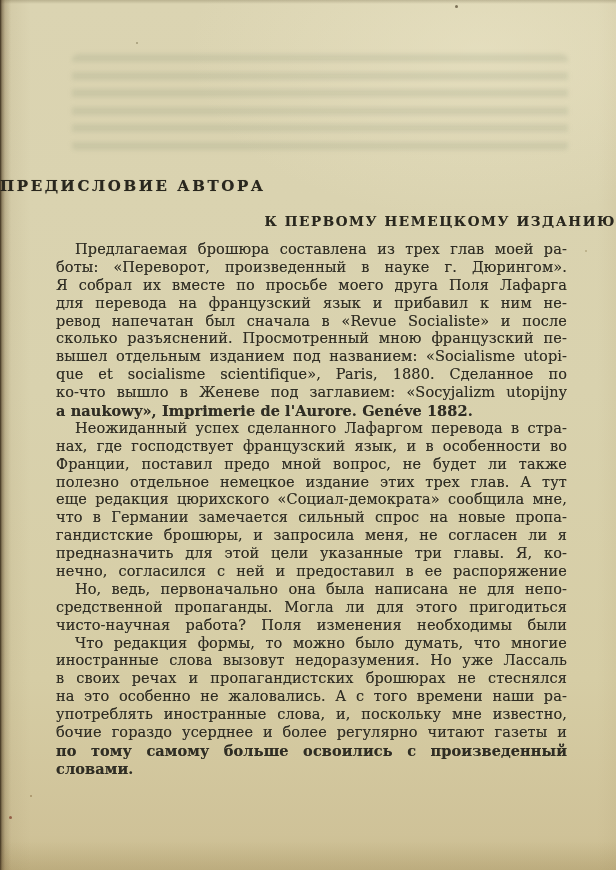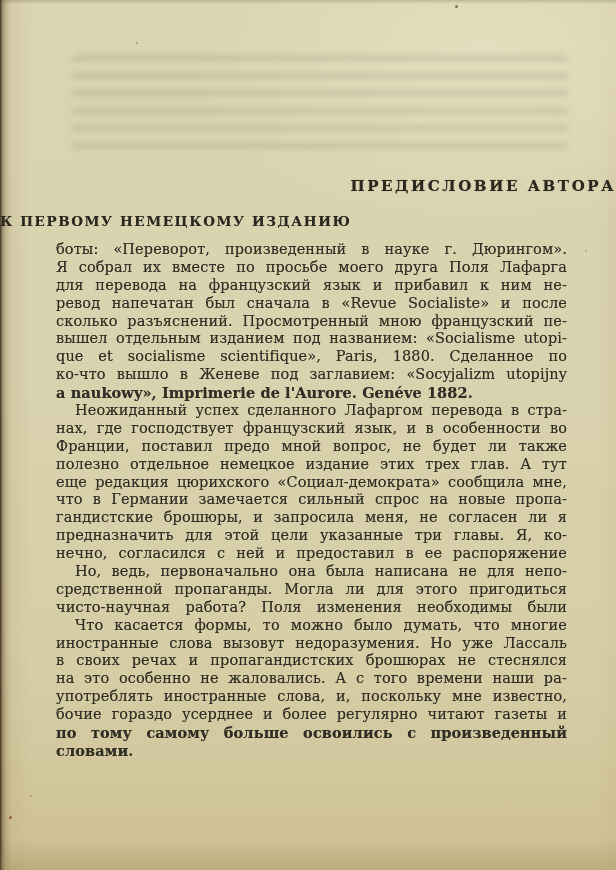--- a/index.html
+++ b/index.html
@@ -38,33 +38,33 @@
     background: repeating-linear-gradient(180deg,
       rgba(124,139,110,0.17) 0px, rgba(124,139,110,0.17) 8px,
       rgba(124,139,110,0) 8px, rgba(124,139,110,0) 17.6px);
     filter: blur(2.2px);
     border-radius: 6px;
   }
   .title {
     position: absolute;
     top: 177px; left: 0; right: 0;
     margin: 0;
-    text-align: right;
+    text-align: left;
     font-size: 15px;
     line-height: 18px;
     font-weight: 700;
     letter-spacing: 2.6px;
     color: var(--title-ink, #29271e);
     text-shadow: 0 0 0.7px rgba(41,39,30,0.55);
   }
   .subtitle {
     position: absolute;
     top: 213px; left: 0; right: 0;
     margin: 0;
-    text-align: left;
+    text-align: right;
     font-size: 13.5px;
     line-height: 16px;
     font-weight: 700;
     letter-spacing: 1.6px;
     color: var(--title-ink, #29271e);
     text-shadow: 0 0 0.6px rgba(41,39,30,0.45);
   }
   .body-text {
     position: absolute;
     left: 56px; top: 241px;
@@ -95,20 +95,21 @@
 
 <div class="sheet">
   <div class="edge-top"></div>
   <div class="edge-left"></div>
   <div class="showthrough"></div>
 
   <h1 class="title">ПРЕДИСЛОВИЕ АВТОРА</h1>
   <h2 class="subtitle">К ПЕРВОМУ НЕМЕЦКОМУ ИЗДАНИЮ</h2>
 
   <div class="body-text" id="body-text">
+      <div class="line indent">Предлагаемая брошюра составлена из трех глав моей ра-</div>
       <div class="line">боты: «Переворот, произведенный в науке г. Дюрингом».</div>
       <div class="line">Я собрал их вместе по просьбе моего друга Поля Лафарга</div>
       <div class="line">для перевода на французский язык и прибавил к ним не-</div>
       <div class="line">ревод напечатан был сначала в «Revue Socialiste» и после</div>
       <div class="line">сколько разъяснений. Просмотренный мною французский пе-</div>
       <div class="line">вышел отдельным изданием под названием: «Socialisme utopi-</div>
       <div class="line">que et socialisme scientifique», Paris, 1880. Сделанное по</div>
       <div class="line">ко-что вышло в Женеве под заглавием: «Socyjalizm utopijny</div>
       <div class="line last">a naukowy», Imprimerie de l'Aurore. Genéve 1882.</div>
       <div class="line indent">Неожиданный успех сделанного Лафаргом перевода в стра-</div>
@@ -116,21 +117,21 @@
       <div class="line">Франции, поставил предо мной вопрос, не будет ли также</div>
       <div class="line">полезно отдельное немецкое издание этих трех глав. А тут</div>
       <div class="line">еще редакция цюрихского «Социал-демократа» сообщила мне,</div>
       <div class="line">что в Германии замечается сильный спрос на новые пропа-</div>
       <div class="line">гандистские брошюры, и запросила меня, не согласен ли я</div>
       <div class="line">предназначить для этой цели указанные три главы. Я, ко-</div>
       <div class="line">нечно, согласился с ней и предоставил в ее распоряжение</div>
       <div class="line indent">Но, ведь, первоначально она была написана не для непо-</div>
       <div class="line">средственной пропаганды. Могла ли для этого пригодиться</div>
       <div class="line">чисто-научная работа? Поля изменения необходимы были</div>
-      <div class="line indent">Что касается формы, то можно было думать, что многие</div>
+      <div class="line indent">Что редакция формы, то можно было думать, что многие</div>
       <div class="line">иностранные слова вызовут недоразумения. Но уже Лассаль</div>
       <div class="line">в своих речах и пропагандистских брошюрах не стеснялся</div>
       <div class="line">на это особенно не жаловались. А с того времени наши ра-</div>
       <div class="line">употреблять иностранные слова, и, поскольку мне известно,</div>
       <div class="line">бочие гораздо усерднее и более регулярно читают газеты и</div>
       <div class="line last">по тому самому больше освоились с произведенный словами.</div>
     </div>
 
   <div class="speck s1"></div>
   <div class="speck s2"></div>

